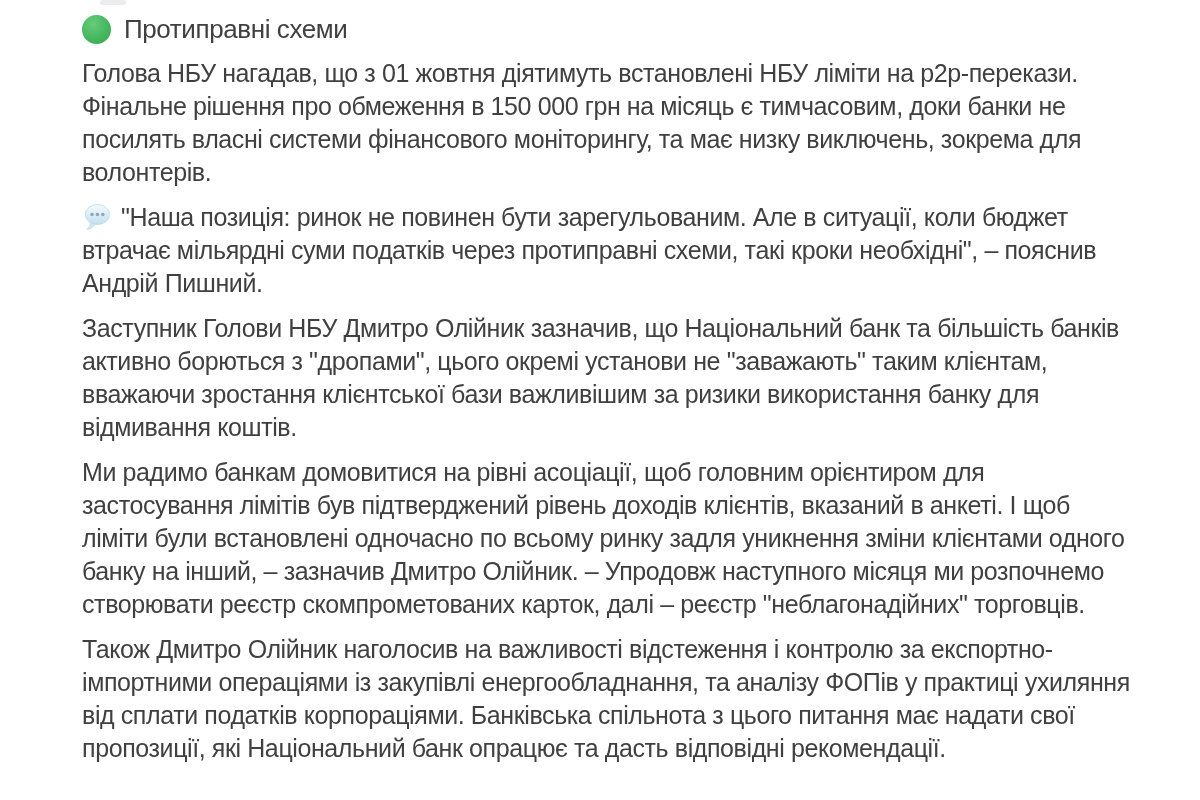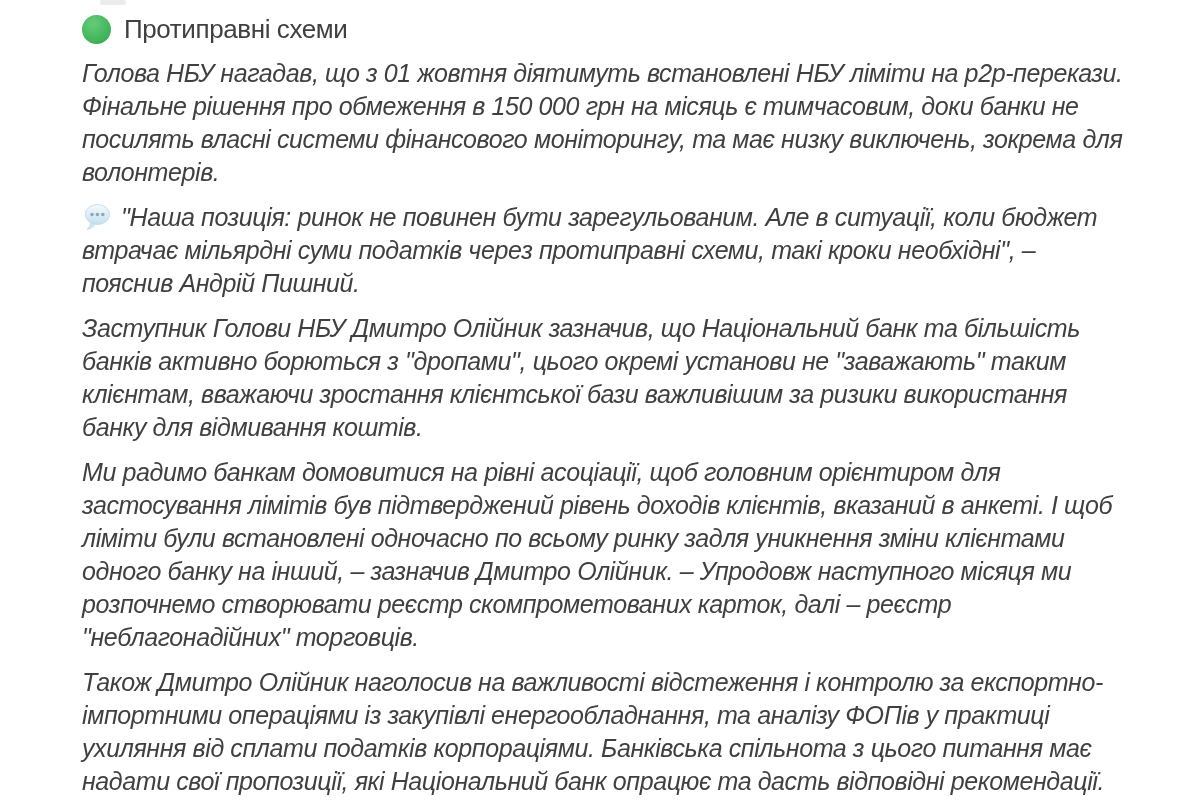--- a/index.html
+++ b/index.html
@@ -31,21 +31,20 @@
   .emoji-green-circle {
     display: inline-block;
     width: 29px;
     height: 29px;
     border-radius: 50%;
     background: radial-gradient(circle at 38% 30%, #68cb7b 0%, #45b75f 55%, #35a54e 100%);
     flex: 0 0 auto;
   }
   p.para {
     margin: 0 0 12px 0;
-    font-style: italic;
   }
   .emoji-bubble {
     display: inline-block;
     vertical-align: -6px;
     margin-right: 9px;
     line-height: 0;
   }
   .top-artifact {
     position: absolute;
     left: 100px;

